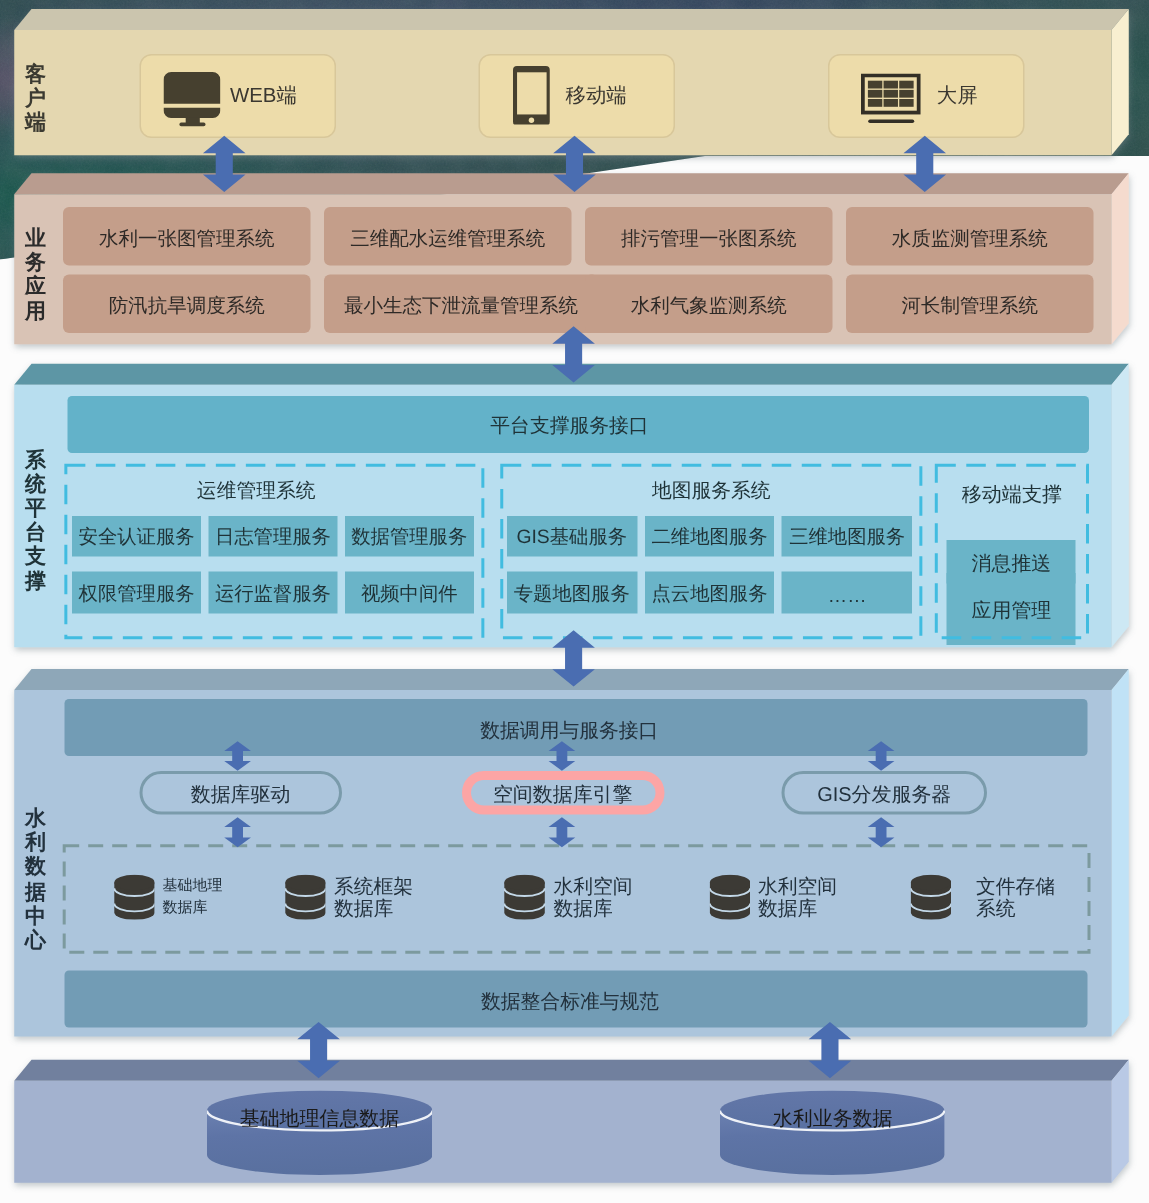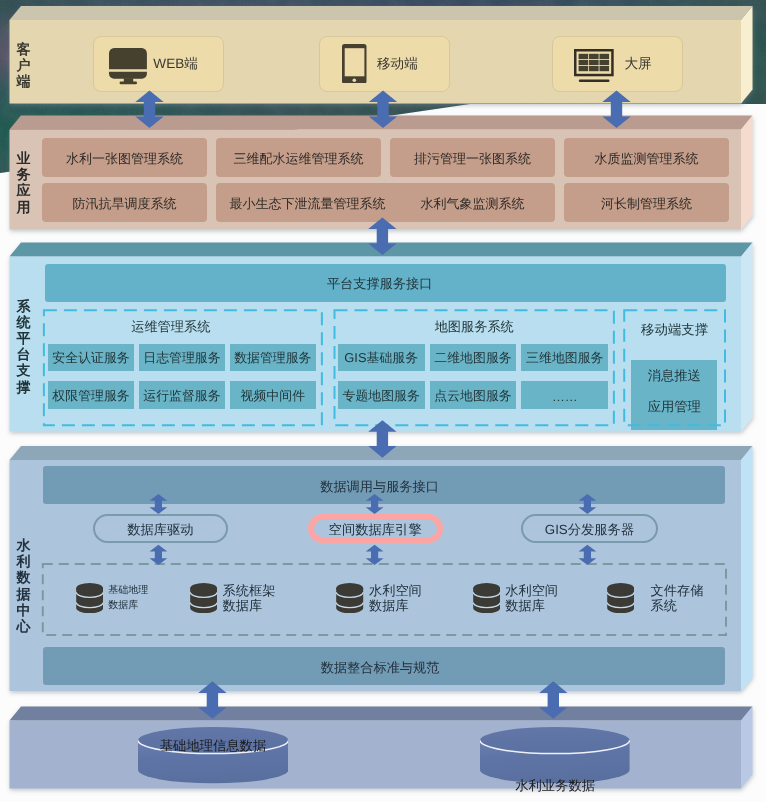--- a/index.html
+++ b/index.html
@@ -352,21 +352,21 @@
         </linearGradient>
    <linearGradient id="ct1" x1="0" y1="0" x2="0.1" y2="1">
      <stop offset="0" stop-color="#6377a8"></stop>
           <stop offset="1" stop-color="#5a71a2"></stop>
         </linearGradient>
       </defs>
    <path d="M0 13.3 v29.7 a74.8 13.3 0 0 0 149.6 0 v-29.7 z" fill="url(#cg1)"></path>
    <ellipse cx="74.8" cy="13.3" rx="74.8" ry="13.3" fill="url(#ct1)"></ellipse>
    <path d="M0 13.3 a74.8 13.3 0 0 0 149.6 0" fill="none" stroke="#eef1f7" stroke-width="1.5"></path>
  </svg>
-<div class="ctr" style="left:480.3px;top:737.0px;width:149.6px;height:13.3px;font-size:13.3px;line-height:13.3px;color:#1a1a1a;margin-top:40px;">
+<div class="ctr" style="left:480.3px;top:737.0px;width:149.6px;height:13.3px;font-size:13.3px;line-height:13.3px;color:#1a1a1a;">
       <span>水利业务数据</span>
     </div>
 <svg class="ov" viewBox="0 0 766 802">
 <path d="M149.5,90.5 L163.7,102.1 L155.2,102.1 L155.2,116.4 L163.7,116.4 L149.5,128.0 L135.3,116.4 L143.8,116.4 L143.8,102.1 L135.3,102.1 Z" fill="#4a6db1"></path>
 <path d="M383.0,90.5 L397.2,102.1 L388.7,102.1 L388.7,116.4 L397.2,116.4 L383.0,128.0 L368.8,116.4 L377.3,116.4 L377.3,102.1 L368.8,102.1 Z" fill="#4a6db1"></path>
 <path d="M616.5,90.5 L630.7,102.1 L622.2,102.1 L622.2,116.4 L630.7,116.4 L616.5,128.0 L602.3,116.4 L610.8,116.4 L610.8,102.1 L602.3,102.1 Z" fill="#4a6db1"></path>
 <path d="M382.4,217.5 L396.6,229.1 L388.1,229.1 L388.1,243.4 L396.6,243.4 L382.4,255.0 L368.2,243.4 L376.7,243.4 L376.7,229.1 L368.2,229.1 Z" fill="#4a6db1"></path>
 <path d="M382.4,420.2 L396.6,431.8 L388.1,431.8 L388.1,446.1 L396.6,446.1 L382.4,457.7 L368.2,446.1 L376.7,446.1 L376.7,431.8 L368.2,431.8 Z" fill="#4a6db1"></path>
 <path d="M212.4,681.3 L226.6,692.9 L218.1,692.9 L218.1,707.2 L226.6,707.2 L212.4,718.8 L198.2,707.2 L206.7,707.2 L206.7,692.9 L198.2,692.9 Z" fill="#4a6db1"></path>
 <path d="M553.3,681.3 L567.5,692.9 L559.0,692.9 L559.0,707.2 L567.5,707.2 L553.3,718.8 L539.1,707.2 L547.6,707.2 L547.6,692.9 L539.1,692.9 Z" fill="#4a6db1"></path>

